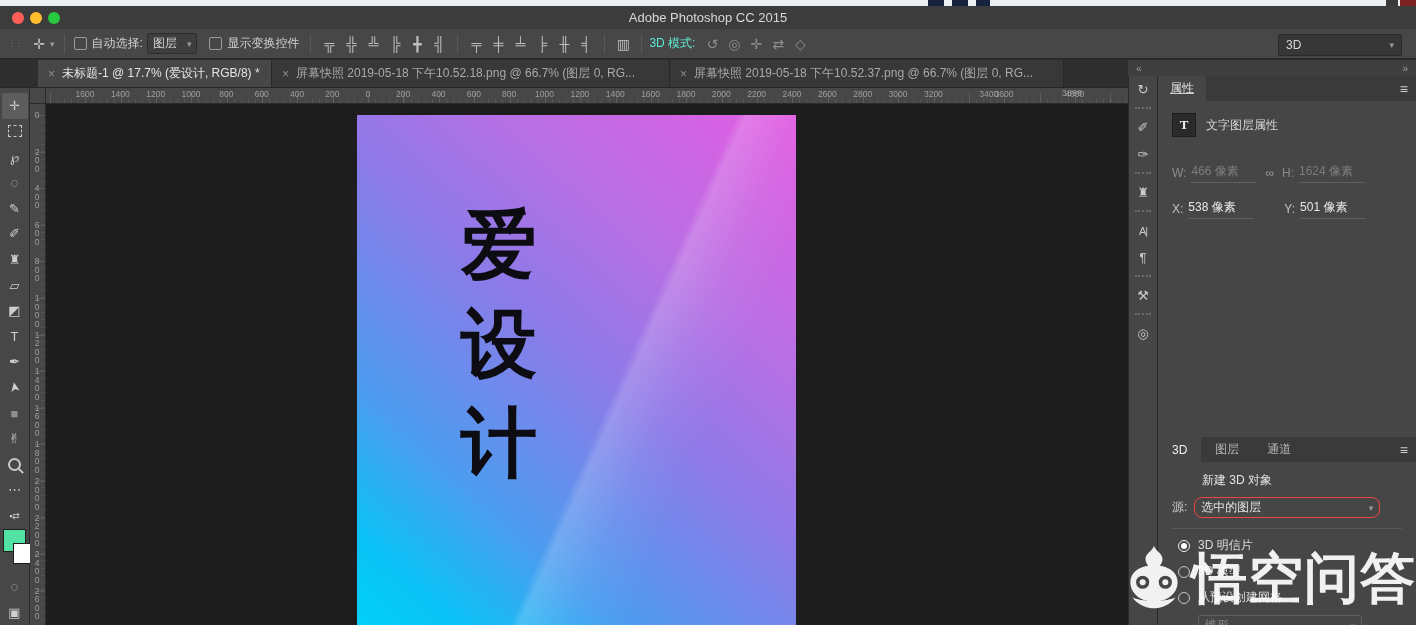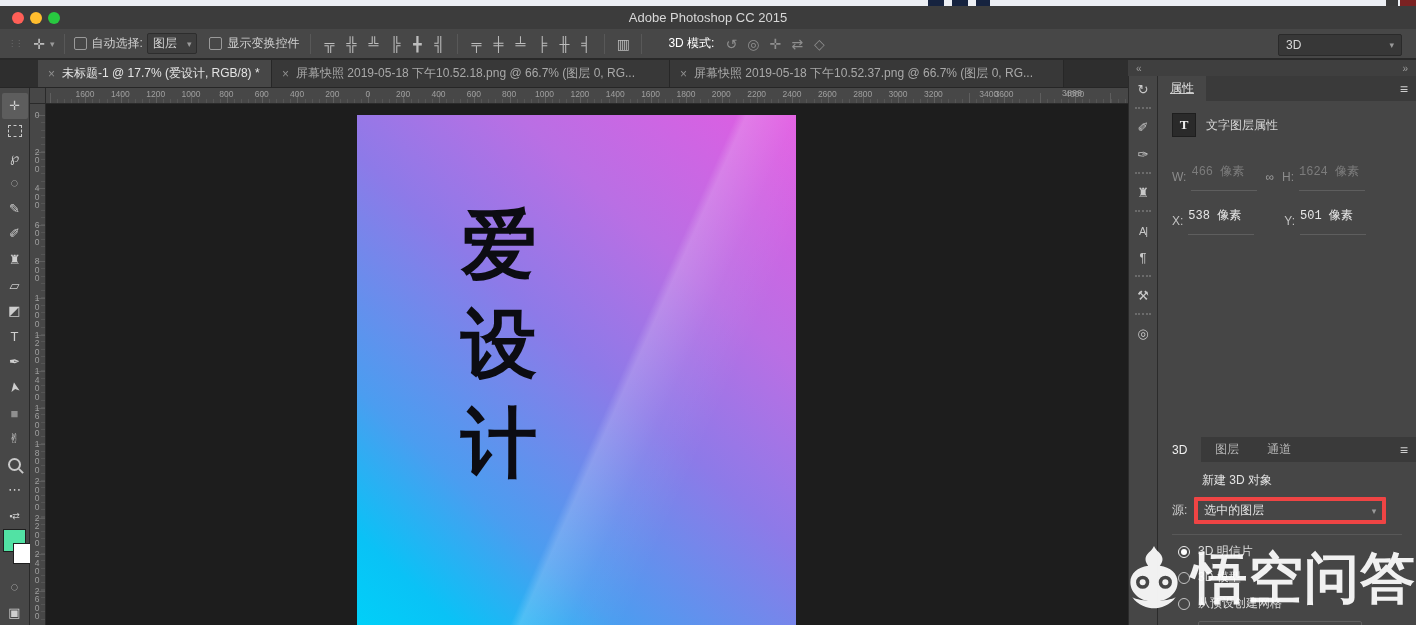--- a/index.html
+++ b/index.html
@@ -19,21 +19,21 @@
               display:flex;align-items:center;box-sizing:border-box;padding-left:8px;}
   .grip{color:#6d6d6d;font-size:8px;letter-spacing:-1px;margin-right:6px;}
   .obicon{color:#bdbdbd;font-size:14px;width:22px;text-align:center;line-height:20px;}
   .obicon.dim{color:#8e8e8e;}
   .sep{width:1px;height:20px;background:#585858;margin:0 7px;}
   .chk{width:11px;height:11px;border:1px solid #9a9a9a;border-radius:2px;margin:0 5px 0 2px;background:transparent;}
   .oblabel{color:#cfcfcf;margin-right:4px;}
   .dd{display:flex;align-items:center;background:#3e3e3e;border:1px solid #2d2d2d;border-radius:2px;
       height:19px;padding:0 5px;color:#d5d5d5;}
   .dd .chev{margin-left:10px;color:#9a9a9a;font-size:9px;}
-  .mode3d-label{color:#ffffff;margin:0 6px 0 19px;}
+  .mode3d-label{color:#5eead4;margin:0 6px 0 0;}
   .ws-dd{position:absolute;right:14px;top:5px;width:108px;height:20px;background:#373737;border:1px solid #2a2a2a;
          border-radius:2px;display:flex;align-items:center;justify-content:space-between;padding:0 7px;color:#d8d8d8;}
   
   .tabbar{left:0;top:60px;width:1128px;height:28px;background:#2e2e2e;display:flex;border-bottom:1px solid #262626;box-sizing:border-box;}
   .tablead{width:38px;background:#2e2e2e;}
   .tab{display:flex;align-items:center;gap:7px;padding:0 10px;box-sizing:border-box;background:#383838;
        border-right:1px solid #272727;color:#a9a9a9;white-space:nowrap;overflow:hidden;font-size:12px;}
   .tab .close{color:#8f8f8f;font-size:12px;}
   .tab.active{background:#474747;color:#e4e4e4;}
   
@@ -85,33 +85,33 @@
   .phead{height:25px;background:#3a3a3a;display:flex;align-items:center;position:relative;text-decoration:underline;}
   .ptab{height:25px;display:flex;align-items:center;padding:0 12px;background:#464646;color:#e2e2e2;}
   .menu-glyph{position:absolute;right:8px;color:#cfcfcf;font-size:14px;}
   .pbody{padding:12px 14px;position:relative;}
   .typebadge{width:22px;height:22px;background:#2a2a2a;border:1px solid #1e1e1e;color:#f0f0f0;display:flex;align-items:center;
              justify-content:center;font-weight:bold;font-size:13px;font-family:"Liberation Serif",serif;}
   .trow{display:flex;align-items:center;gap:10px;color:#d8d8d8;}
   .whrow{display:flex;align-items:center;margin-top:26px;}
   .dimlab{color:#8b8b8b;margin-right:5px;}
   .brightlab{color:#c2c2c2;margin-right:5px;}
-  .fieldval{display:inline-block;width:66px;border-bottom:1px solid #5e5e5e;padding-bottom:10px;font-family:Liberation Mono, monospace;}
+  .fieldval{display:inline-block;width:66px;border-bottom:1px solid #5e5e5e;padding-bottom:2px;}
   .dimval{color:#7c7c7c;}
   .brightval{color:#e6e6e6;}
   .linkico{color:#9a9a9a;margin:0 8px;font-size:12px;}
   .xyrow{display:flex;align-items:center;margin-top:16px;}
   
   .btabs{position:absolute;left:0;top:361px;width:258px;height:25px;background:#3a3a3a;display:flex;align-items:center;}
   .btab{height:25px;display:flex;align-items:center;padding:0 14px;color:#b5b5b5;background:#3a3a3a;}
   .btab.active{background:#464646;color:#f0f0f0;}
   .bbody{position:absolute;left:0;top:386px;width:258px;box-sizing:border-box;padding:10px 14px 0;}
   .bheader{color:#e4e4e4;margin-left:30px;margin-bottom:8px;}
   .srcrow{display:flex;align-items:center;gap:7px;color:#cfcfcf;}
-  .srcdd{flex:0 0 auto;width:172px;height:19px;border:4px solid #ef4444;border-radius:1px;display:flex;align-items:center;
+  .srcdd{flex:0 0 auto;width:172px;height:19px;border:1px solid #ef4444;border-radius:8px;display:flex;align-items:center;
          justify-content:space-between;padding:0 6px;color:#e2e2e2;background:#464646;}
   .bdiv{border-top:1px solid #585858;margin:10px 0 8px;}
   .radiorow{display:flex;align-items:center;gap:8px;margin:0 0 9px 6px;color:#dcdcdc;}
   .radio{width:12px;height:12px;border:1px solid #c4c4c4;border-radius:50%;box-sizing:border-box;position:relative;flex:0 0 auto;}
   .radio.sel{border-color:#efefef;}
   .radio.sel::after{content:'';position:absolute;left:2px;top:2px;width:6px;height:6px;border-radius:50%;background:#fff;}
   .presetdd{width:150px;height:19px;border:1px solid #5f5f5f;border-radius:2px;display:flex;align-items:center;
             justify-content:space-between;padding:0 6px;color:#8a8a8a;margin:2px 0 10px 26px;}
   
   .wm{left:1120px;top:534px;width:296px;height:88px;display:flex;align-items:center;gap:4px;opacity:0.93;z-index:50;pointer-events:none;}

